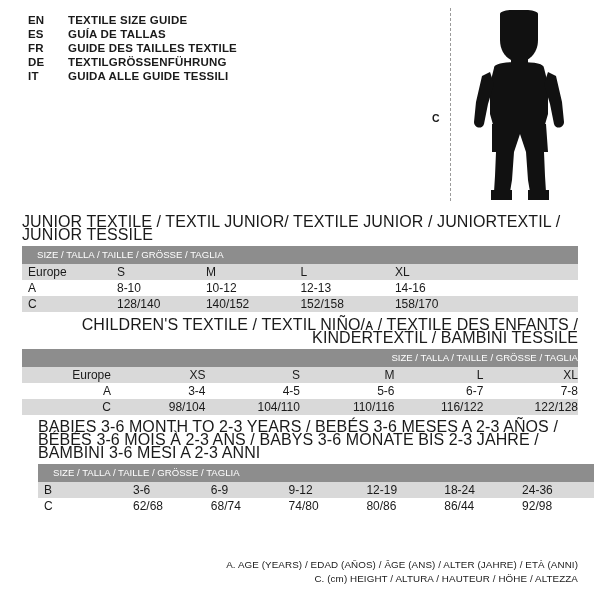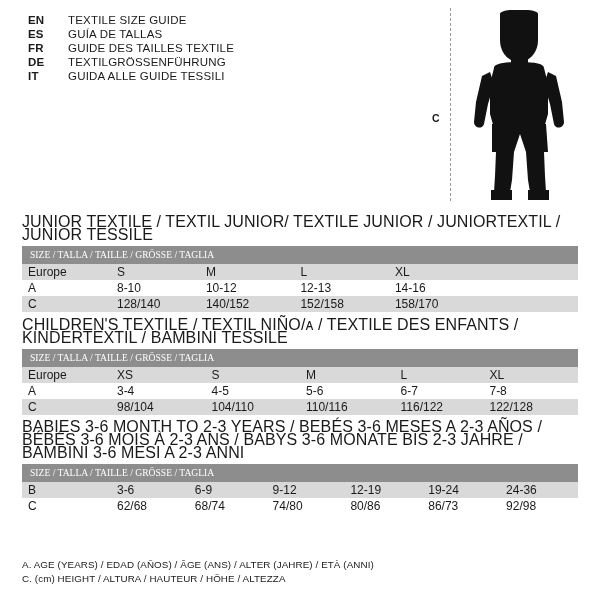--- a/index.html
+++ b/index.html
@@ -35,21 +35,21 @@
   }
   .lang-code {
     width: 40px;
     font-size: 11.5px;
     font-weight: bold;
     letter-spacing: 0.2px;
     padding-left: 6px;
   }
   .lang-title {
     font-size: 11.5px;
-    font-weight: normal;
+    font-weight: bold;
     letter-spacing: 0.2px;
   }
 
   
   .figure-area {
     position: absolute;
     right: 18px;
     top: 8px;
     width: 150px;
     height: 195px;
@@ -97,36 +97,36 @@
     font-size: 12px;
     padding: 2px 0 2px 6px;
     line-height: 12px;
     vertical-align: middle;
   }
   .row-head td {
     background: #8d8d8d;
     color: #ffffff;
     font-weight: normal;
     font-size: 9.6px;
-    padding: 3px 0 3px 8px;
-    font-family: Liberation Serif, serif;
+    padding: 3px 0 3px 15px;
   }
   .row-shade td {
     background: #d9d9d9;
   }
   .row-plain td {
     background: #ffffff;
   }
 
   
   .legend {
     position: absolute;
     left: 22px;
     bottom: 14px;
     width: 556px;
+    text-align: right;
   }
   .legend div {
     font-size: 9.8px;
     line-height: 14px;
     letter-spacing: 0.1px;
   }
 </style>
 </head>
 <body>
 
@@ -218,21 +218,21 @@
           <td>C</td>
           <td>128/140</td>
           <td>140/152</td>
           <td>152/158</td>
           <td>158/170</td>
         </tr>
       </tbody>
     </table>
   </div>
 
-  <div class="section" style="top:318px;">
+  <div class="section" style="top:318px;text-align:right;">
     <div class="section-title">CHILDREN'S TEXTILE / TEXTIL NIÑO/ᴀ / TEXTILE DES ENFANTS / KINDERTEXTIL / BAMBINI TESSILE</div>
     <table>
       <colgroup>
         <col style="width:16%">
           <col style="width:17%">
           <col style="width:17%">
           <col style="width:17%">
           <col style="width:16%">
           <col style="width:17%">
       </colgroup>
@@ -261,21 +261,21 @@
           <td>98/104</td>
           <td>104/110</td>
           <td>110/116</td>
           <td>116/122</td>
           <td>122/128</td>
         </tr>
       </tbody>
     </table>
   </div>
 
-  <div class="section" style="top:420px;">
+  <div class="section" style="top:420px;margin-left:16px;">
     <div class="section-title">BABIES 3-6 MONTH TO 2-3 YEARS / BEBÉS 3-6 MESES A 2-3 AÑOS / BÉBÉS 3-6 MOIS À 2-3 ANS / BABYS 3-6 MONATE BIS 2-3 JAHRE / BAMBINI 3-6 MESI A 2-3 ANNI</div>
     <table>
       <colgroup>
         <col style="width:16%">
           <col style="width:14%">
           <col style="width:14%">
           <col style="width:14%">
           <col style="width:14%">
           <col style="width:14%">
           <col style="width:14%">
@@ -283,30 +283,30 @@
       <tbody>
         <tr class="row-head">
           <td colspan="7">SIZE / TALLA / TAILLE / GRÖSSE / TAGLIA</td>
         </tr>
         <tr class="row-shade">
           <td>B</td>
           <td>3-6</td>
           <td>6-9</td>
           <td>9-12</td>
           <td>12-19</td>
-          <td>19-24</td>
+          <td>18-24</td>
           <td>24-36</td>
         </tr>
         <tr class="row-plain">
           <td>C</td>
           <td>62/68</td>
           <td>68/74</td>
           <td>74/80</td>
           <td>80/86</td>
-          <td>86/73</td>
+          <td>86/44</td>
           <td>92/98</td>
         </tr>
       </tbody>
     </table>
   </div>
 
   <div class="legend">
     <div>A. AGE (YEARS) / EDAD (AÑOS) / ÂGE (ANS) / ALTER (JAHRE) / ETÀ (ANNI)</div>
     <div>C. (cm) HEIGHT / ALTURA / HAUTEUR / HÖHE / ALTEZZA</div>
   </div>

